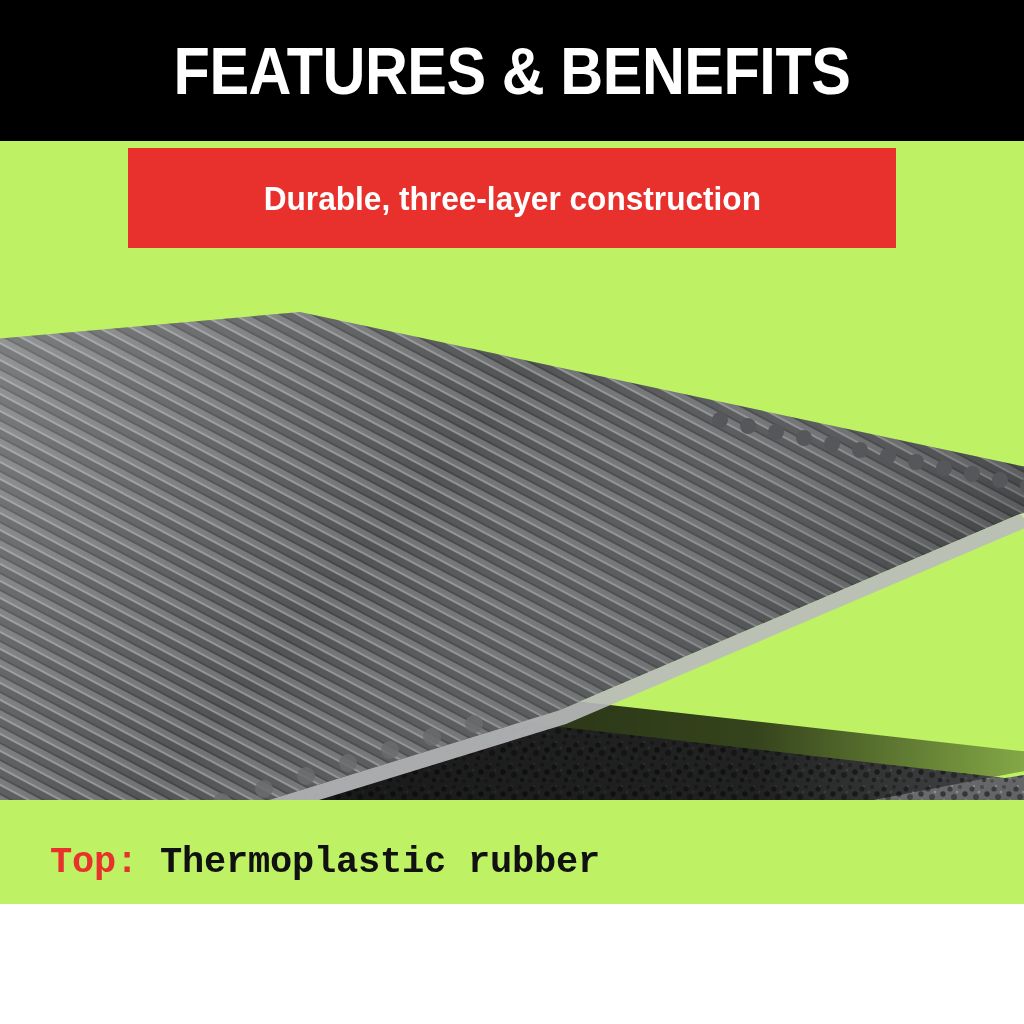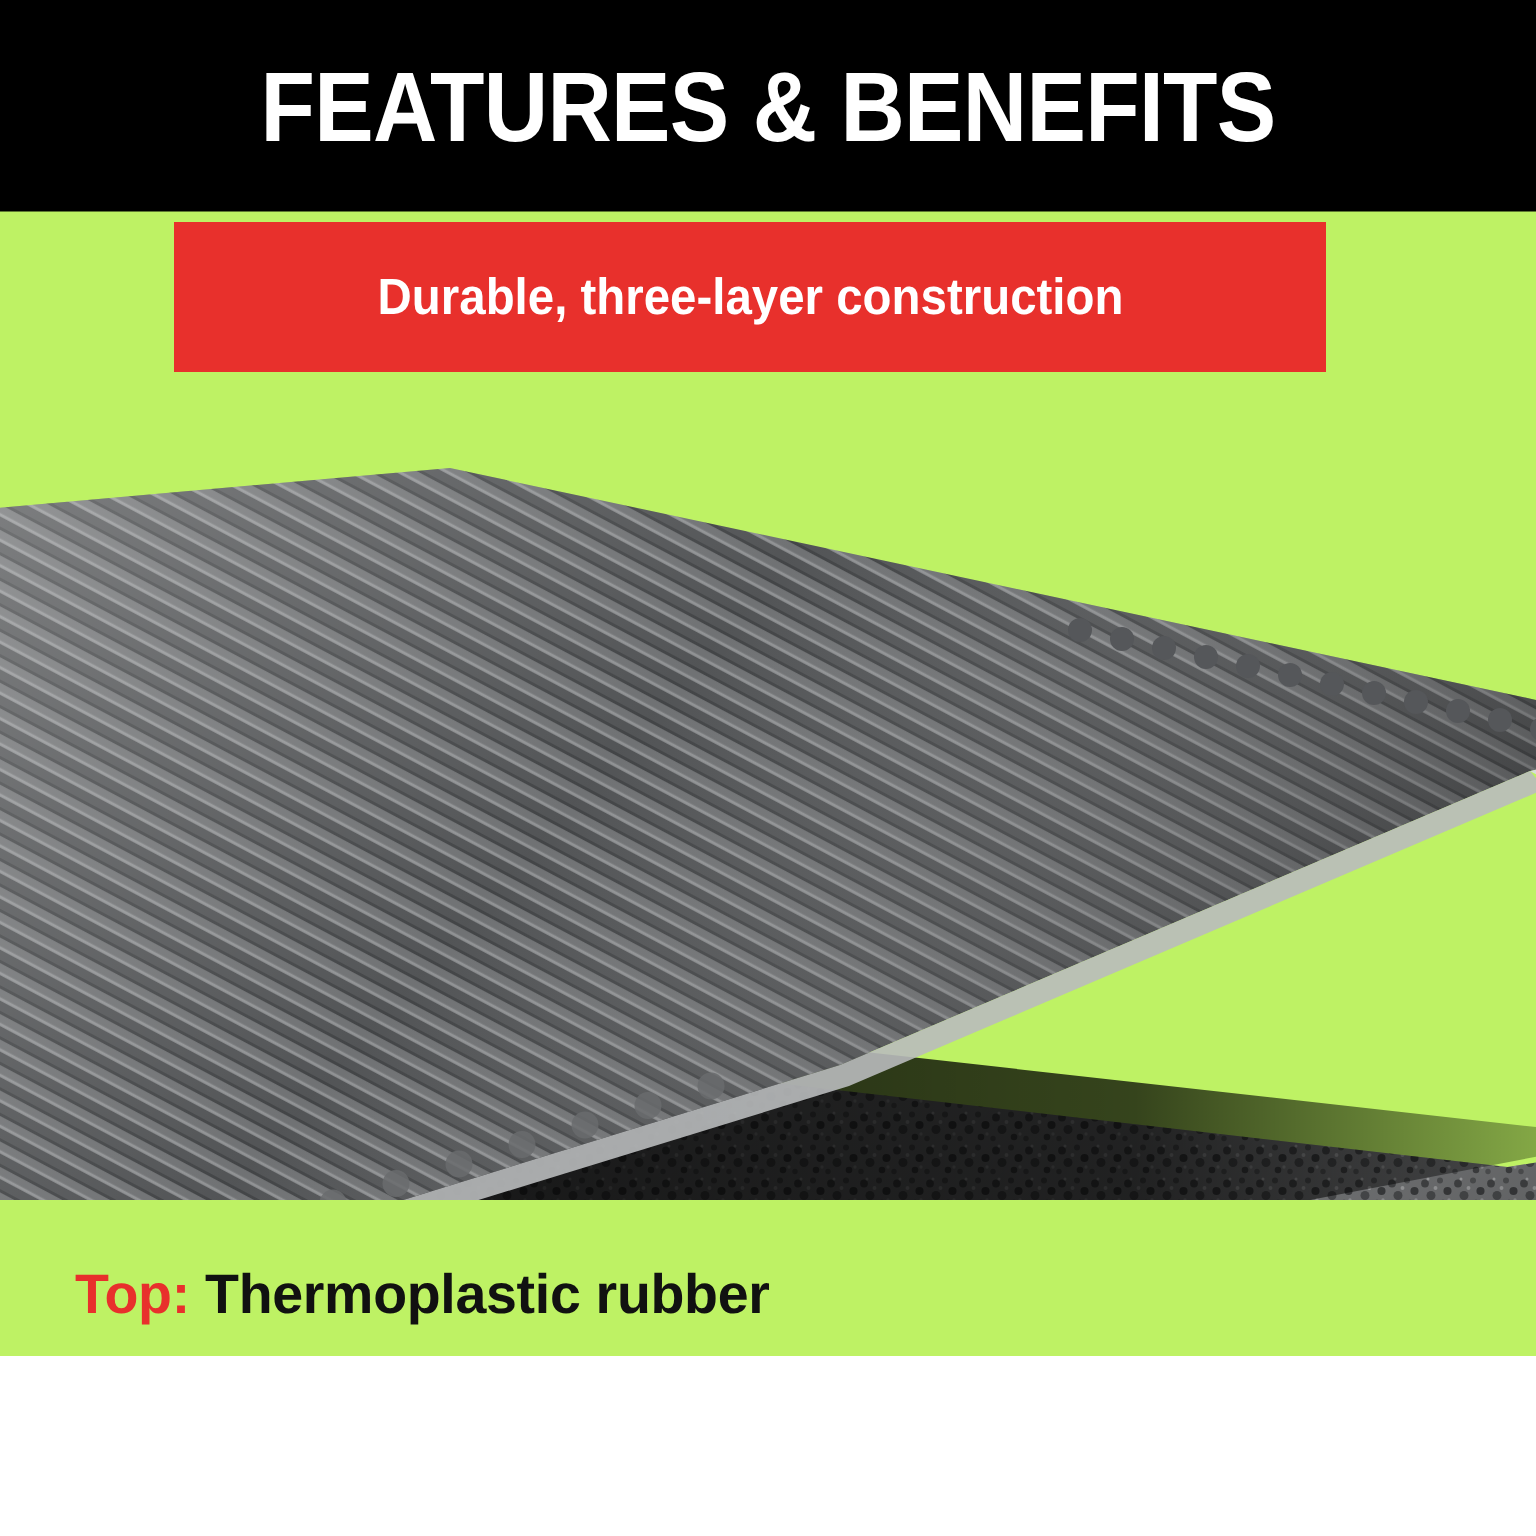--- a/index.html
+++ b/index.html
@@ -41,21 +41,21 @@
     letter-spacing: -0.5px;
     transform: scaleX(0.90);
     transform-origin: center center;
     white-space: nowrap;
     line-height: 1;
   }
 
   
   .subtitle-banner {
     position: absolute;
-    left: 116px;
+    left: 128px;
     top: 148px;
     width: 768px;
     height: 100px;
     background: #e8302c;
     display: flex;
     align-items: center;
     justify-content: center;
   }
   .subtitle-text {
     color: #ffffff;
@@ -80,21 +80,21 @@
   .product-svg { display: block; width: 1024px; height: 500px; }
 
   
   .captions {
     position: absolute;
     left: 50px;
     top: 840px;
     width: 700px;
   }
   .caption-line {
-    font-family: Liberation Sans, sans-serif;
+    font-family: Liberation Mono, monospace;
     font-weight: bold;
     font-size: 37px;
     line-height: 45px;
     color: #111111;
     white-space: nowrap;
     letter-spacing: -0.2px;
   }
   .caption-key { color: #e8302c; }
   .caption-val { color: #111111; }
   .reg-mark {

